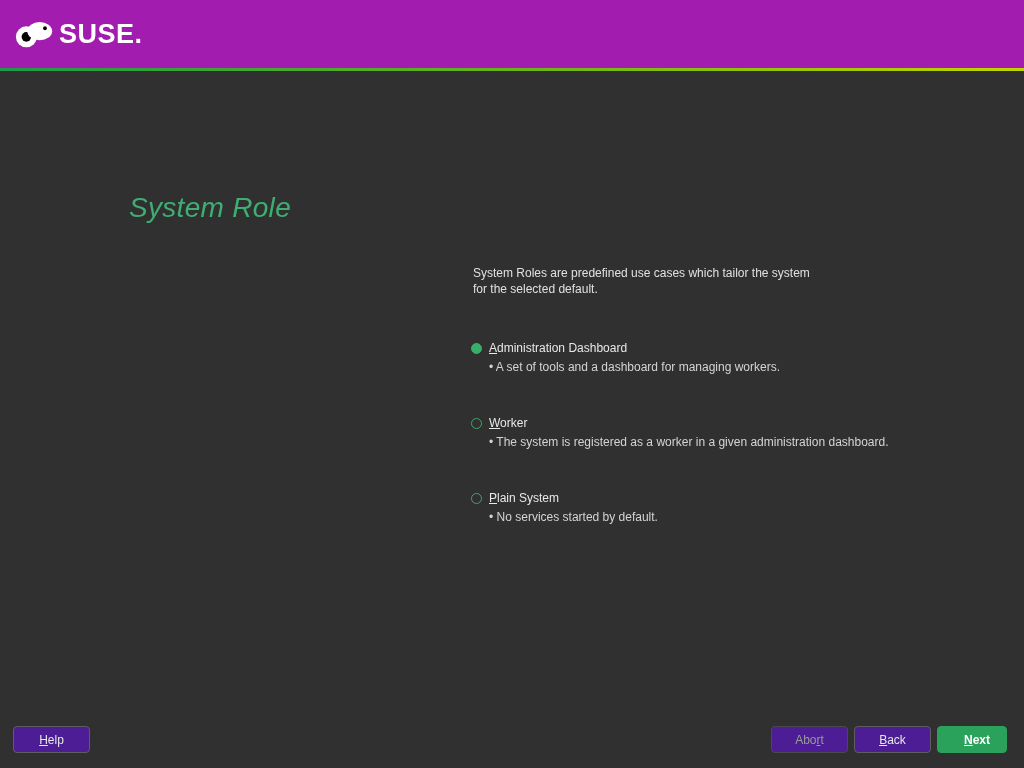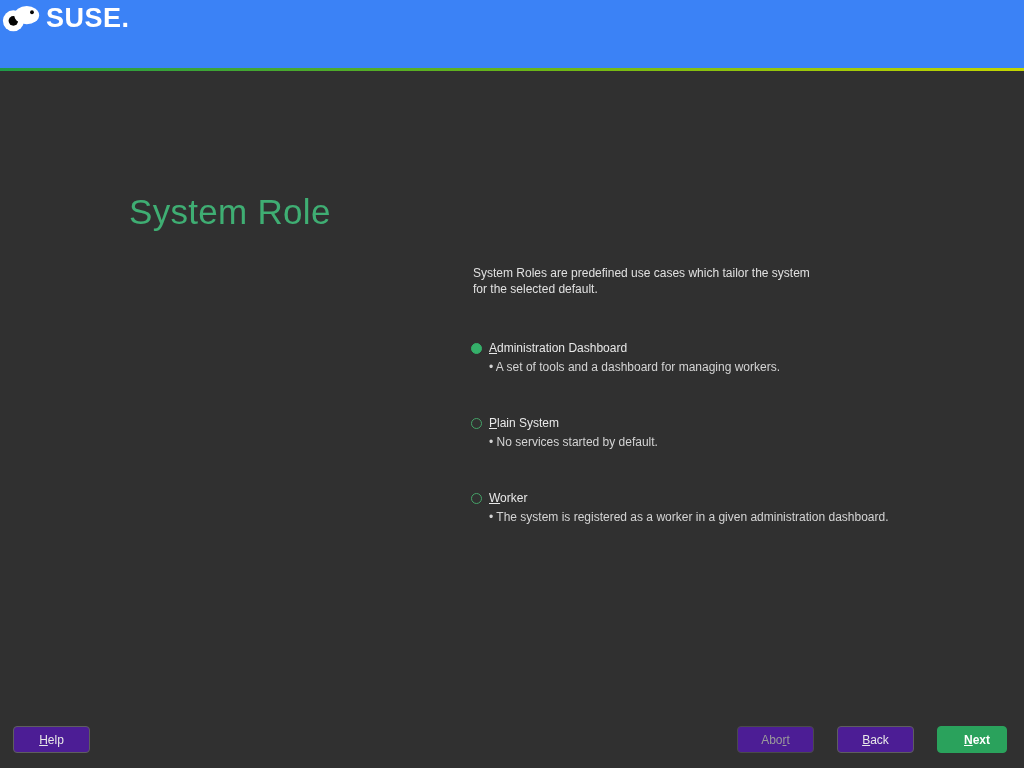--- a/index.html
+++ b/index.html
@@ -8,44 +8,46 @@
     background: #303030;
     font-family: "Liberation Sans", sans-serif;
     overflow: hidden;
     position: relative;
   }
 
   
   .header {
     position: absolute; top: 0; left: 0; right: 0;
     height: 68px;
-    background: #3b82f6;
-    display: flex; align-items: flex-start;
+    background: #a21caf;
+    display: flex; align-items: center;
+    padding-left: 13px;
   }
   .logo { display: flex; align-items: center; gap: 4px; }
   .brand {
     color: #ffffff;
     font-size: 27px;
     font-weight: 800;
     letter-spacing: 0.5px;
   }
   .gradient-line {
     position: absolute; top: 68px; left: 0; right: 0;
     height: 3px;
     background: linear-gradient(to right, #1f9a49, #6fb715 55%, #c3d500);
   }
 
   
   .page-title {
     position: absolute;
     left: 129px; top: 192px;
-    font-size: 35px;
+    font-size: 28px;
     font-weight: 400;
     color: #3fae73;
     letter-spacing: 0.3px;
+    font-style: italic;
   }
 
   
   .content {
     position: absolute;
     left: 473px; top: 251px;
     width: 460px;
     color: #e2e2e2;
     font-size: 12px;
     margin-top: 14px;
@@ -105,21 +107,21 @@
     border-color: #4a4a4a;
   }
   .btn.primary {
     min-width: 68px;
     background: #2aa25c;
     border-color: #2aa25c;
     color: #ffffff;
     font-weight: bold;
     padding-left: 26px;
   }
-  .btn-group { display: flex; gap: 23px; }
+  .btn-group { display: flex; gap: 6px; }
 </style>
 </head>
 <body>
 
 <div class="header">
   <div class="logo">
     <svg width="42" height="36" viewBox="0 0 44 36" aria-hidden="true">
       <circle cx="14" cy="21" r="11" fill="#ffffff"></circle>
       <circle cx="14" cy="21" r="5" fill="#040404"></circle>
       <ellipse cx="28" cy="15" rx="13" ry="9.5" fill="#ffffff"></ellipse>
@@ -139,31 +141,31 @@
     <div class="role-row">
       <span class="radio selected"></span>
       <span class="role-label"><u>A</u><span>dministration Dashboard</span></span>
     </div>
     <div class="role-desc">• A set of tools and a dashboard for managing workers.</div>
   </div>
 
   <div class="role">
     <div class="role-row">
       <span class="radio"></span>
-      <span class="role-label"><u>P</u><span>lain System</span></span>
+      <span class="role-label"><u>W</u><span>orker</span></span>
     </div>
-    <div class="role-desc">• No services started by default.</div>
+    <div class="role-desc">• The system is registered as a worker in a given administration dashboard.</div>
   </div>
 
   <div class="role">
     <div class="role-row">
       <span class="radio"></span>
-      <span class="role-label"><u>W</u><span>orker</span></span>
+      <span class="role-label"><u>P</u><span>lain System</span></span>
     </div>
-    <div class="role-desc">• The system is registered as a worker in a given administration dashboard.</div>
+    <div class="role-desc">• No services started by default.</div>
   </div>
 </div>
 
 <div class="footer">
   <button class="btn"><span></span><u>H</u><span>elp</span></button>
   <div class="btn-group">
     <button class="btn dim"><span>Abo</span><u>r</u><span>t</span></button>
     <button class="btn"><span></span><u>B</u><span>ack</span></button>
     <button class="btn primary"><span></span><u>N</u><span>ext</span></button>
   </div>

